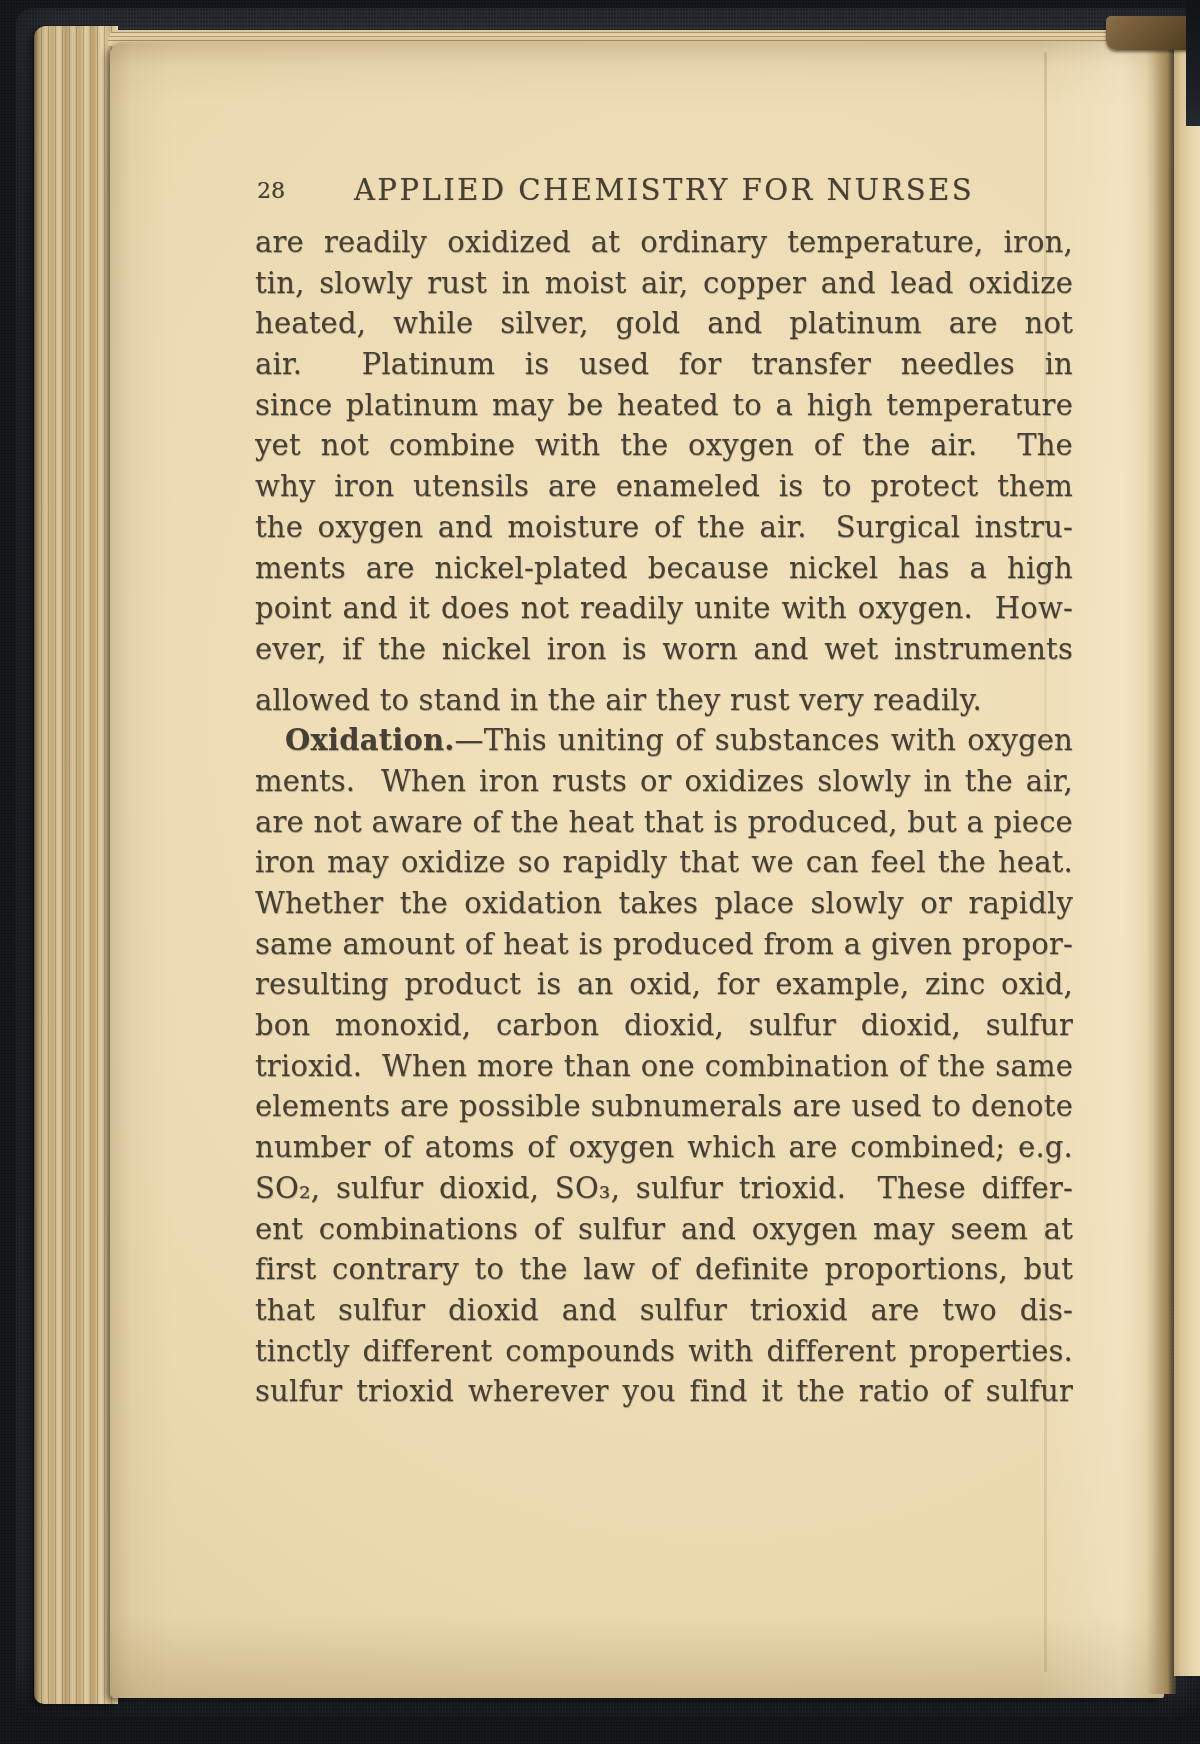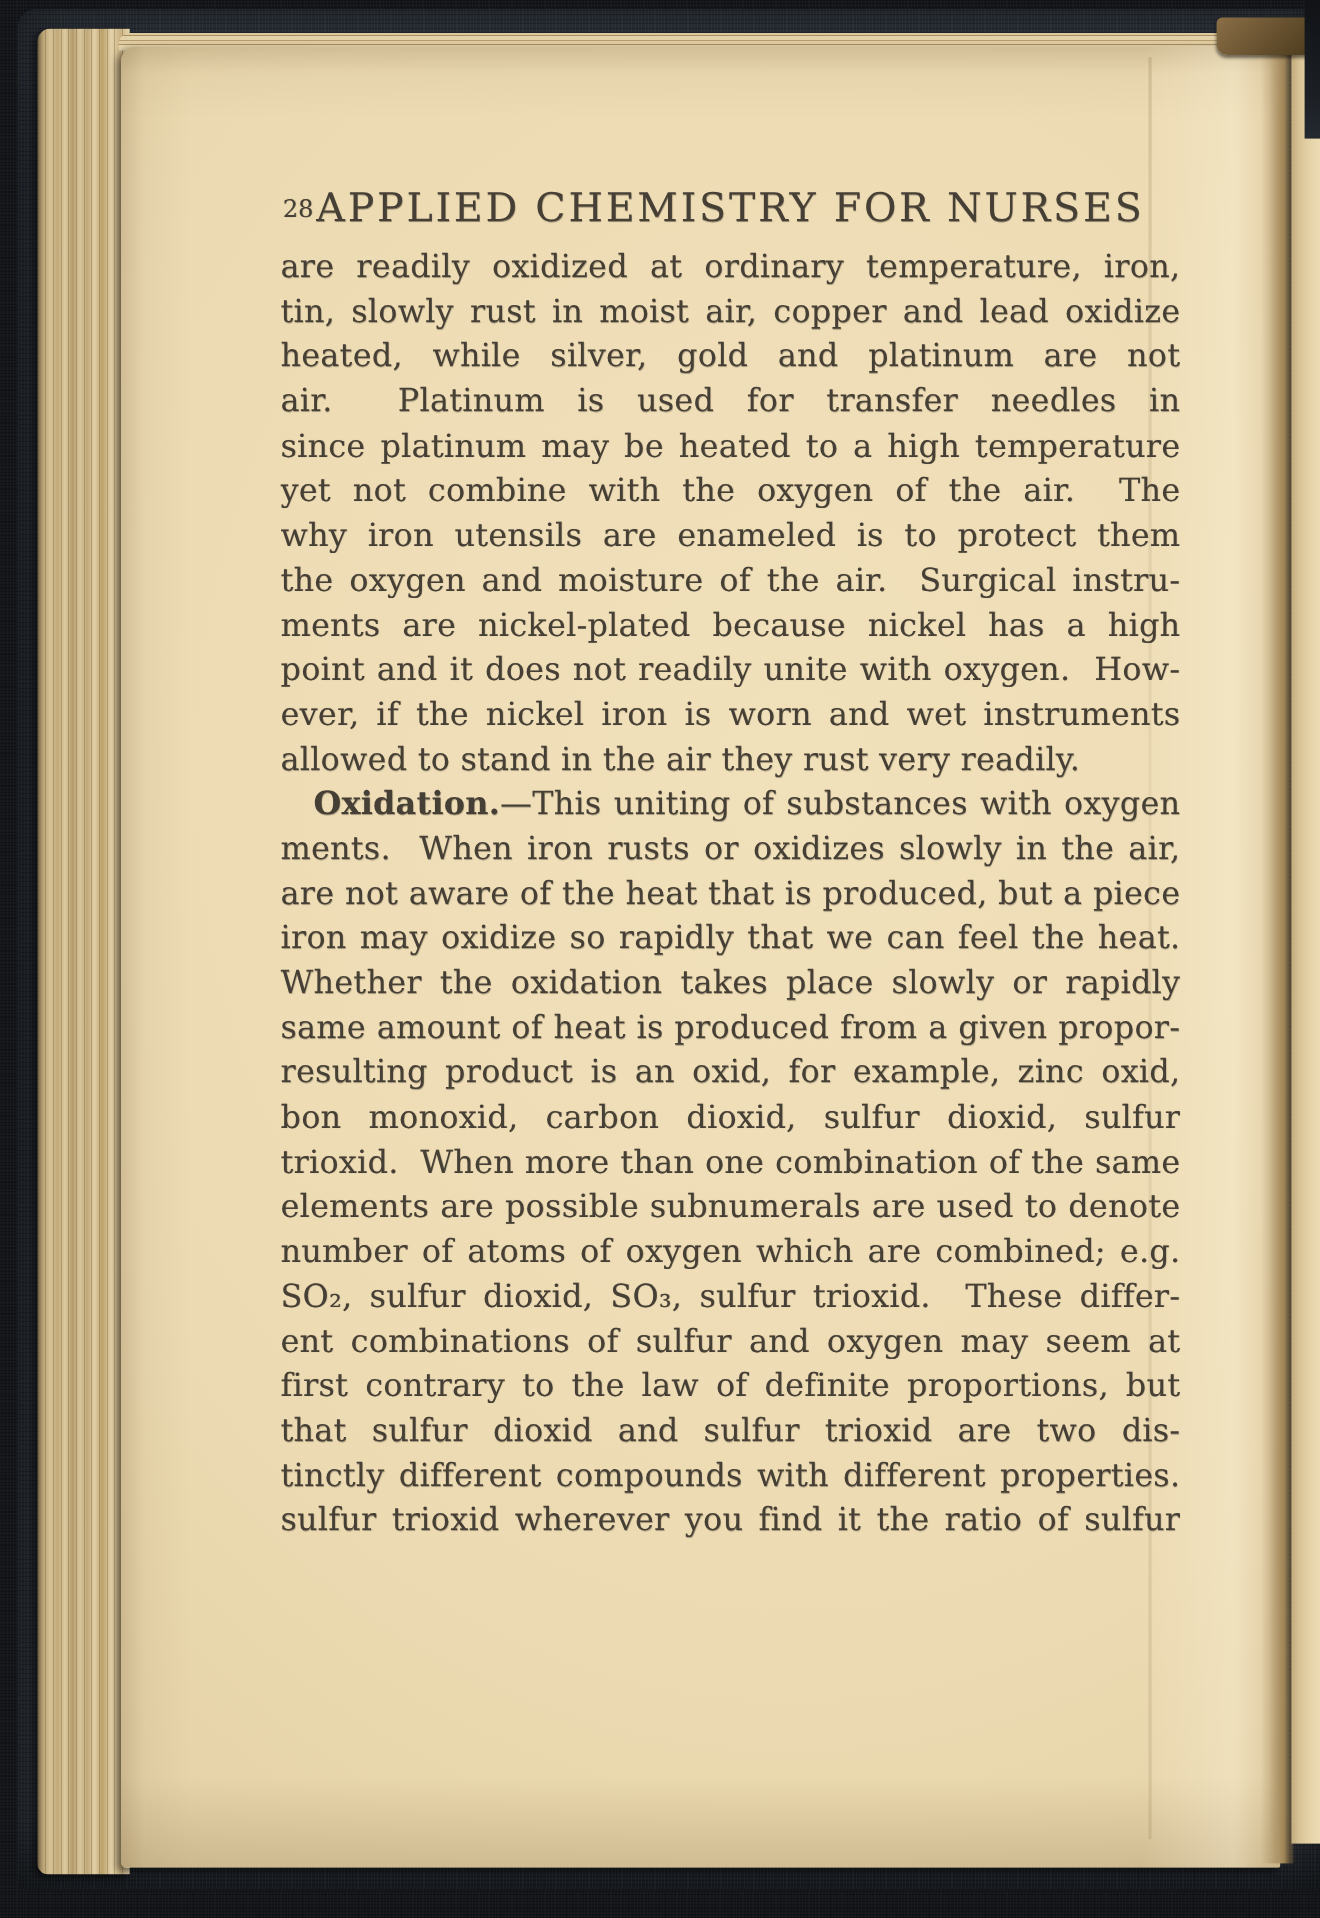--- a/index.html
+++ b/index.html
@@ -85,35 +85,35 @@
   
   .header{
     position:absolute;left:255px;top:172px;width:818px;height:40px;
     color:var(--ink,#463f35);
   }
   .pnum{
     position:absolute;left:2px;top:2px;font-size:22px;line-height:34px;
     text-shadow:0.4px 0.4px 0.7px rgba(70,60,45,0.55);
   }
   .rtitle{
-    display:block;text-align:center;font-size:36px;line-height:36px;
+    display:block;text-align:center;font-size:29px;line-height:36px;
     letter-spacing:2.5px;
     text-shadow:0.4px 0.4px 0.7px rgba(70,60,45,0.55);
   }
   .body{
     position:absolute;left:255px;top:222px;width:818px;
     color:var(--ink,#463f35);
   }
   .line{
     height:40.7px;line-height:40.7px;font-size:29px;
     letter-spacing:0.2px;white-space:pre-wrap;overflow:hidden;
     text-align:justify;text-align-last:justify;
     text-shadow:0.4px 0.5px 0.7px rgba(76,66,50,0.45);
   }
-  .line.no-j{text-align:left;text-align-last:left;}
+  .line.no-j{text-align:left;text-align-last:left;margin-top:10px;}
   .line.ind{padding-left:30px;}
   .line b{font-weight:700;}
   .line i{font-style:italic;}
 </style>
 </head>
 <body>
 
 <div class="scan">
   <div class="cover-outer"></div>
   <div class="cover-inner"></div>

